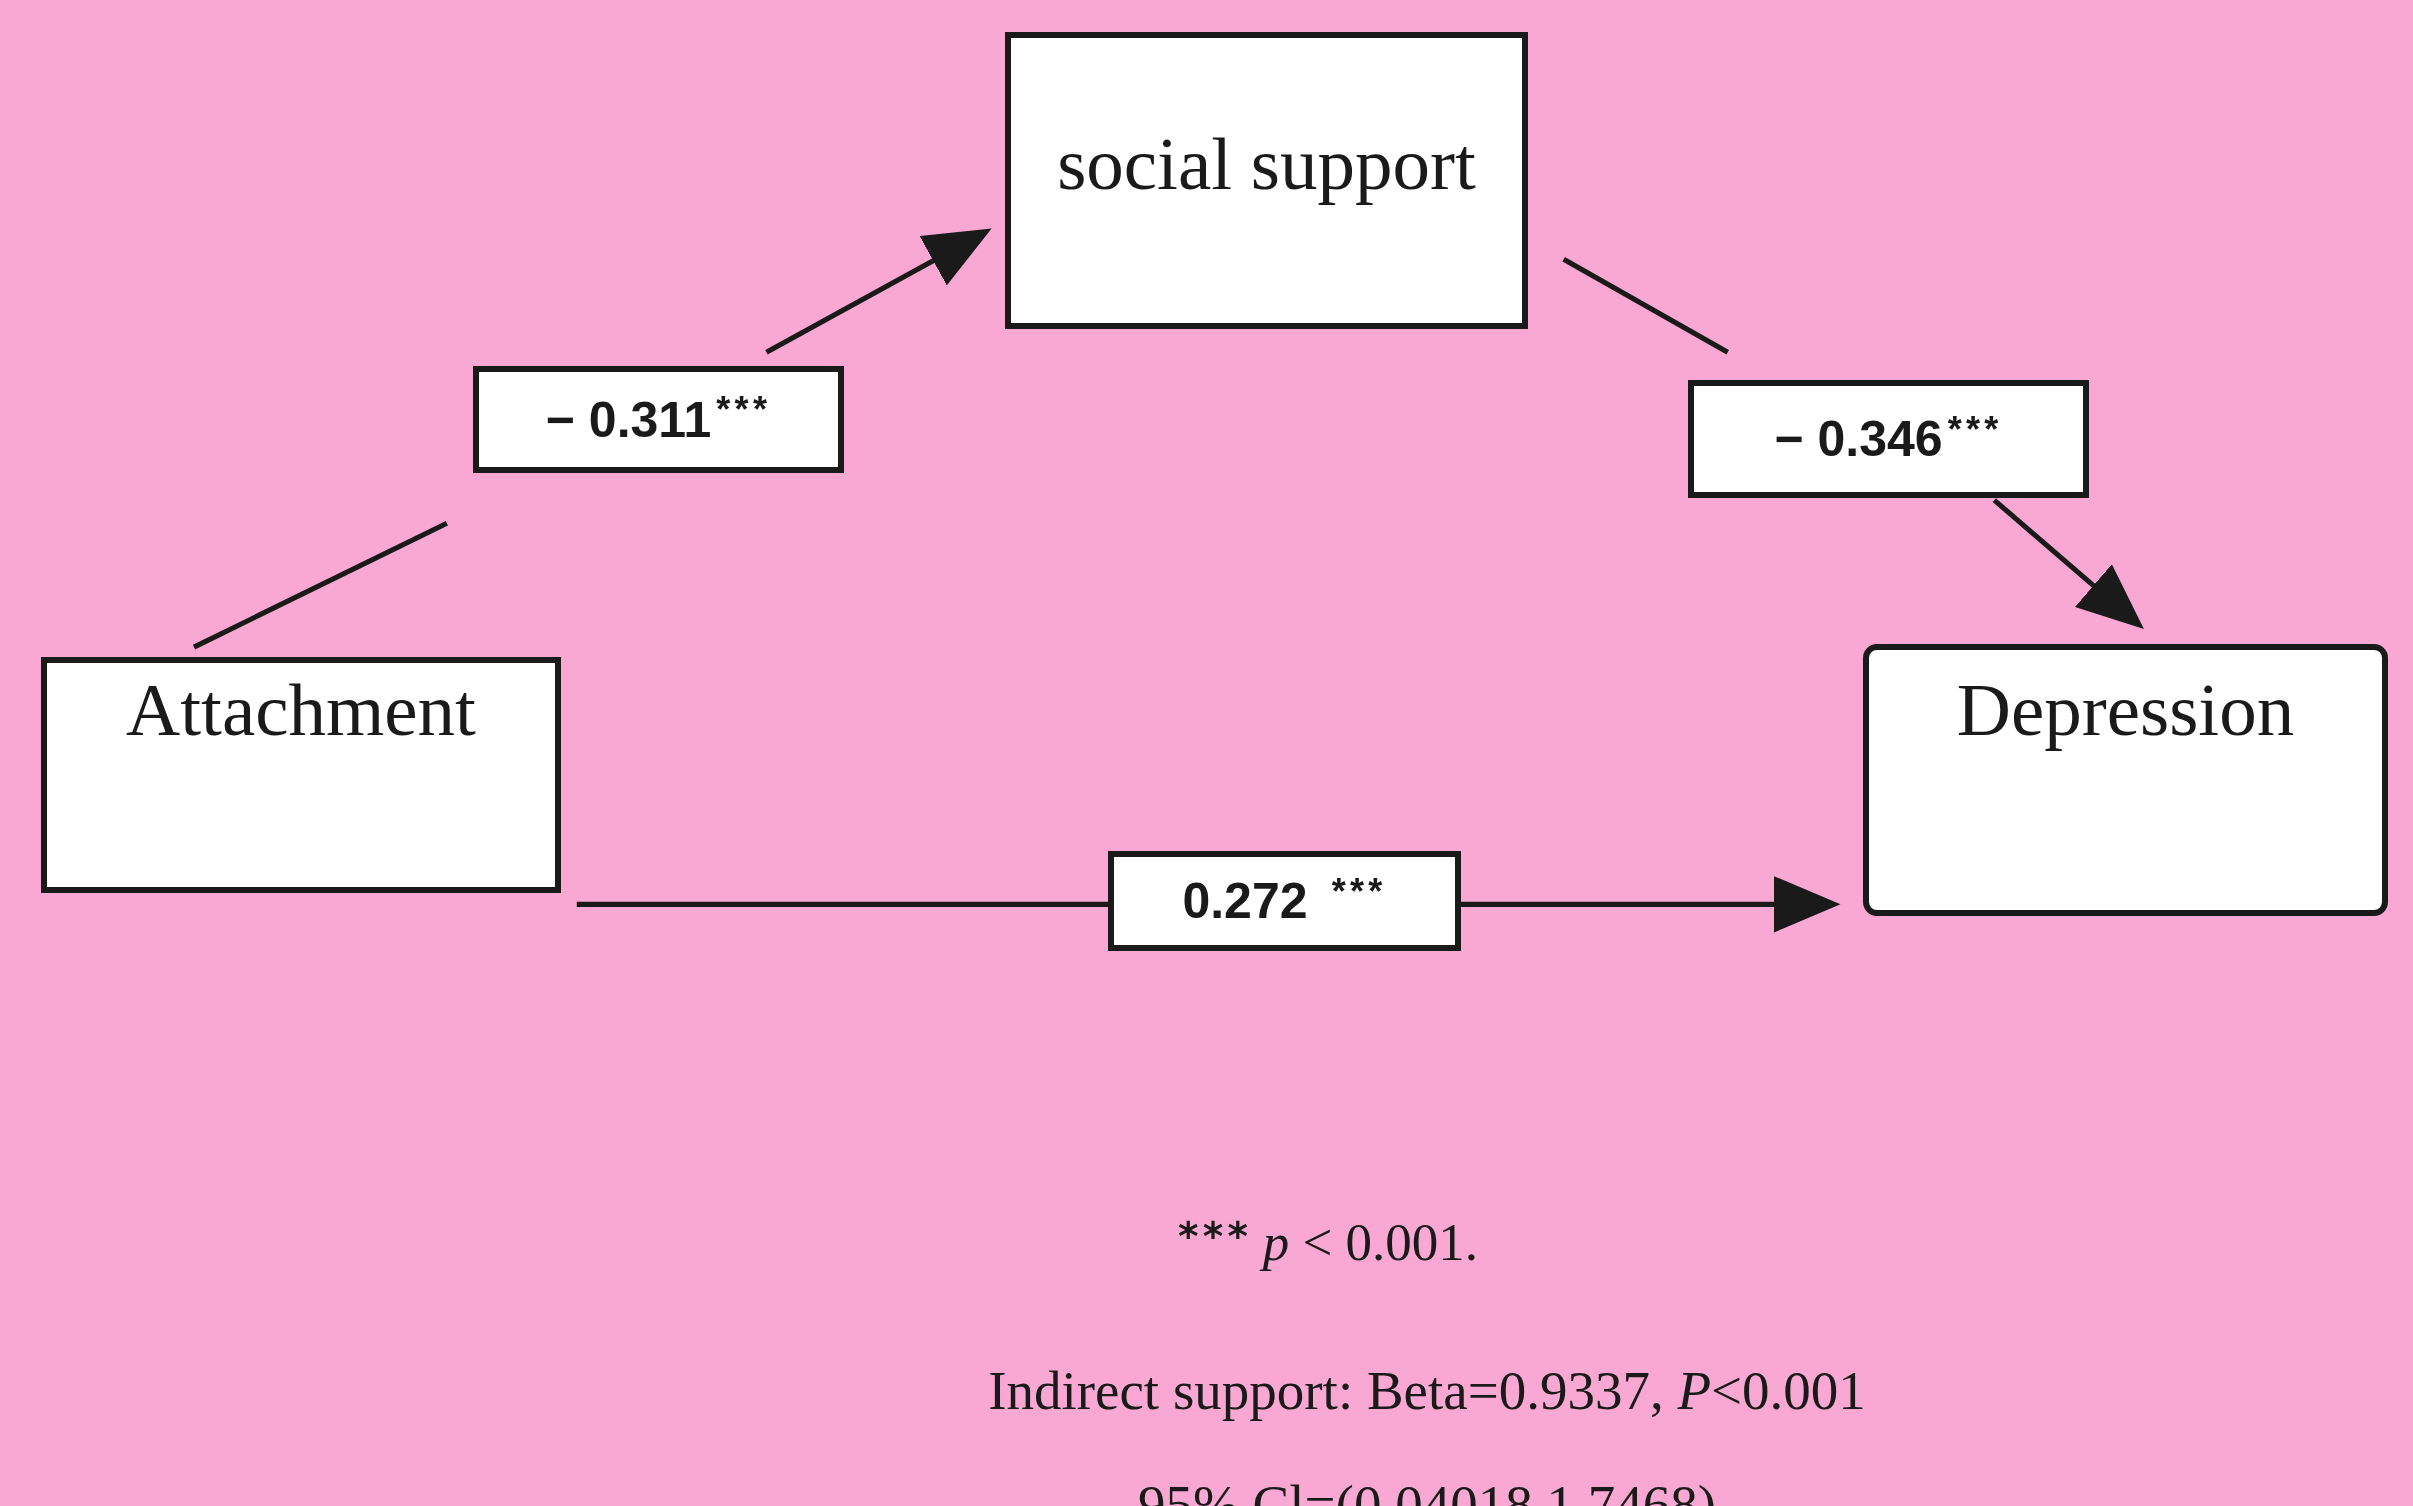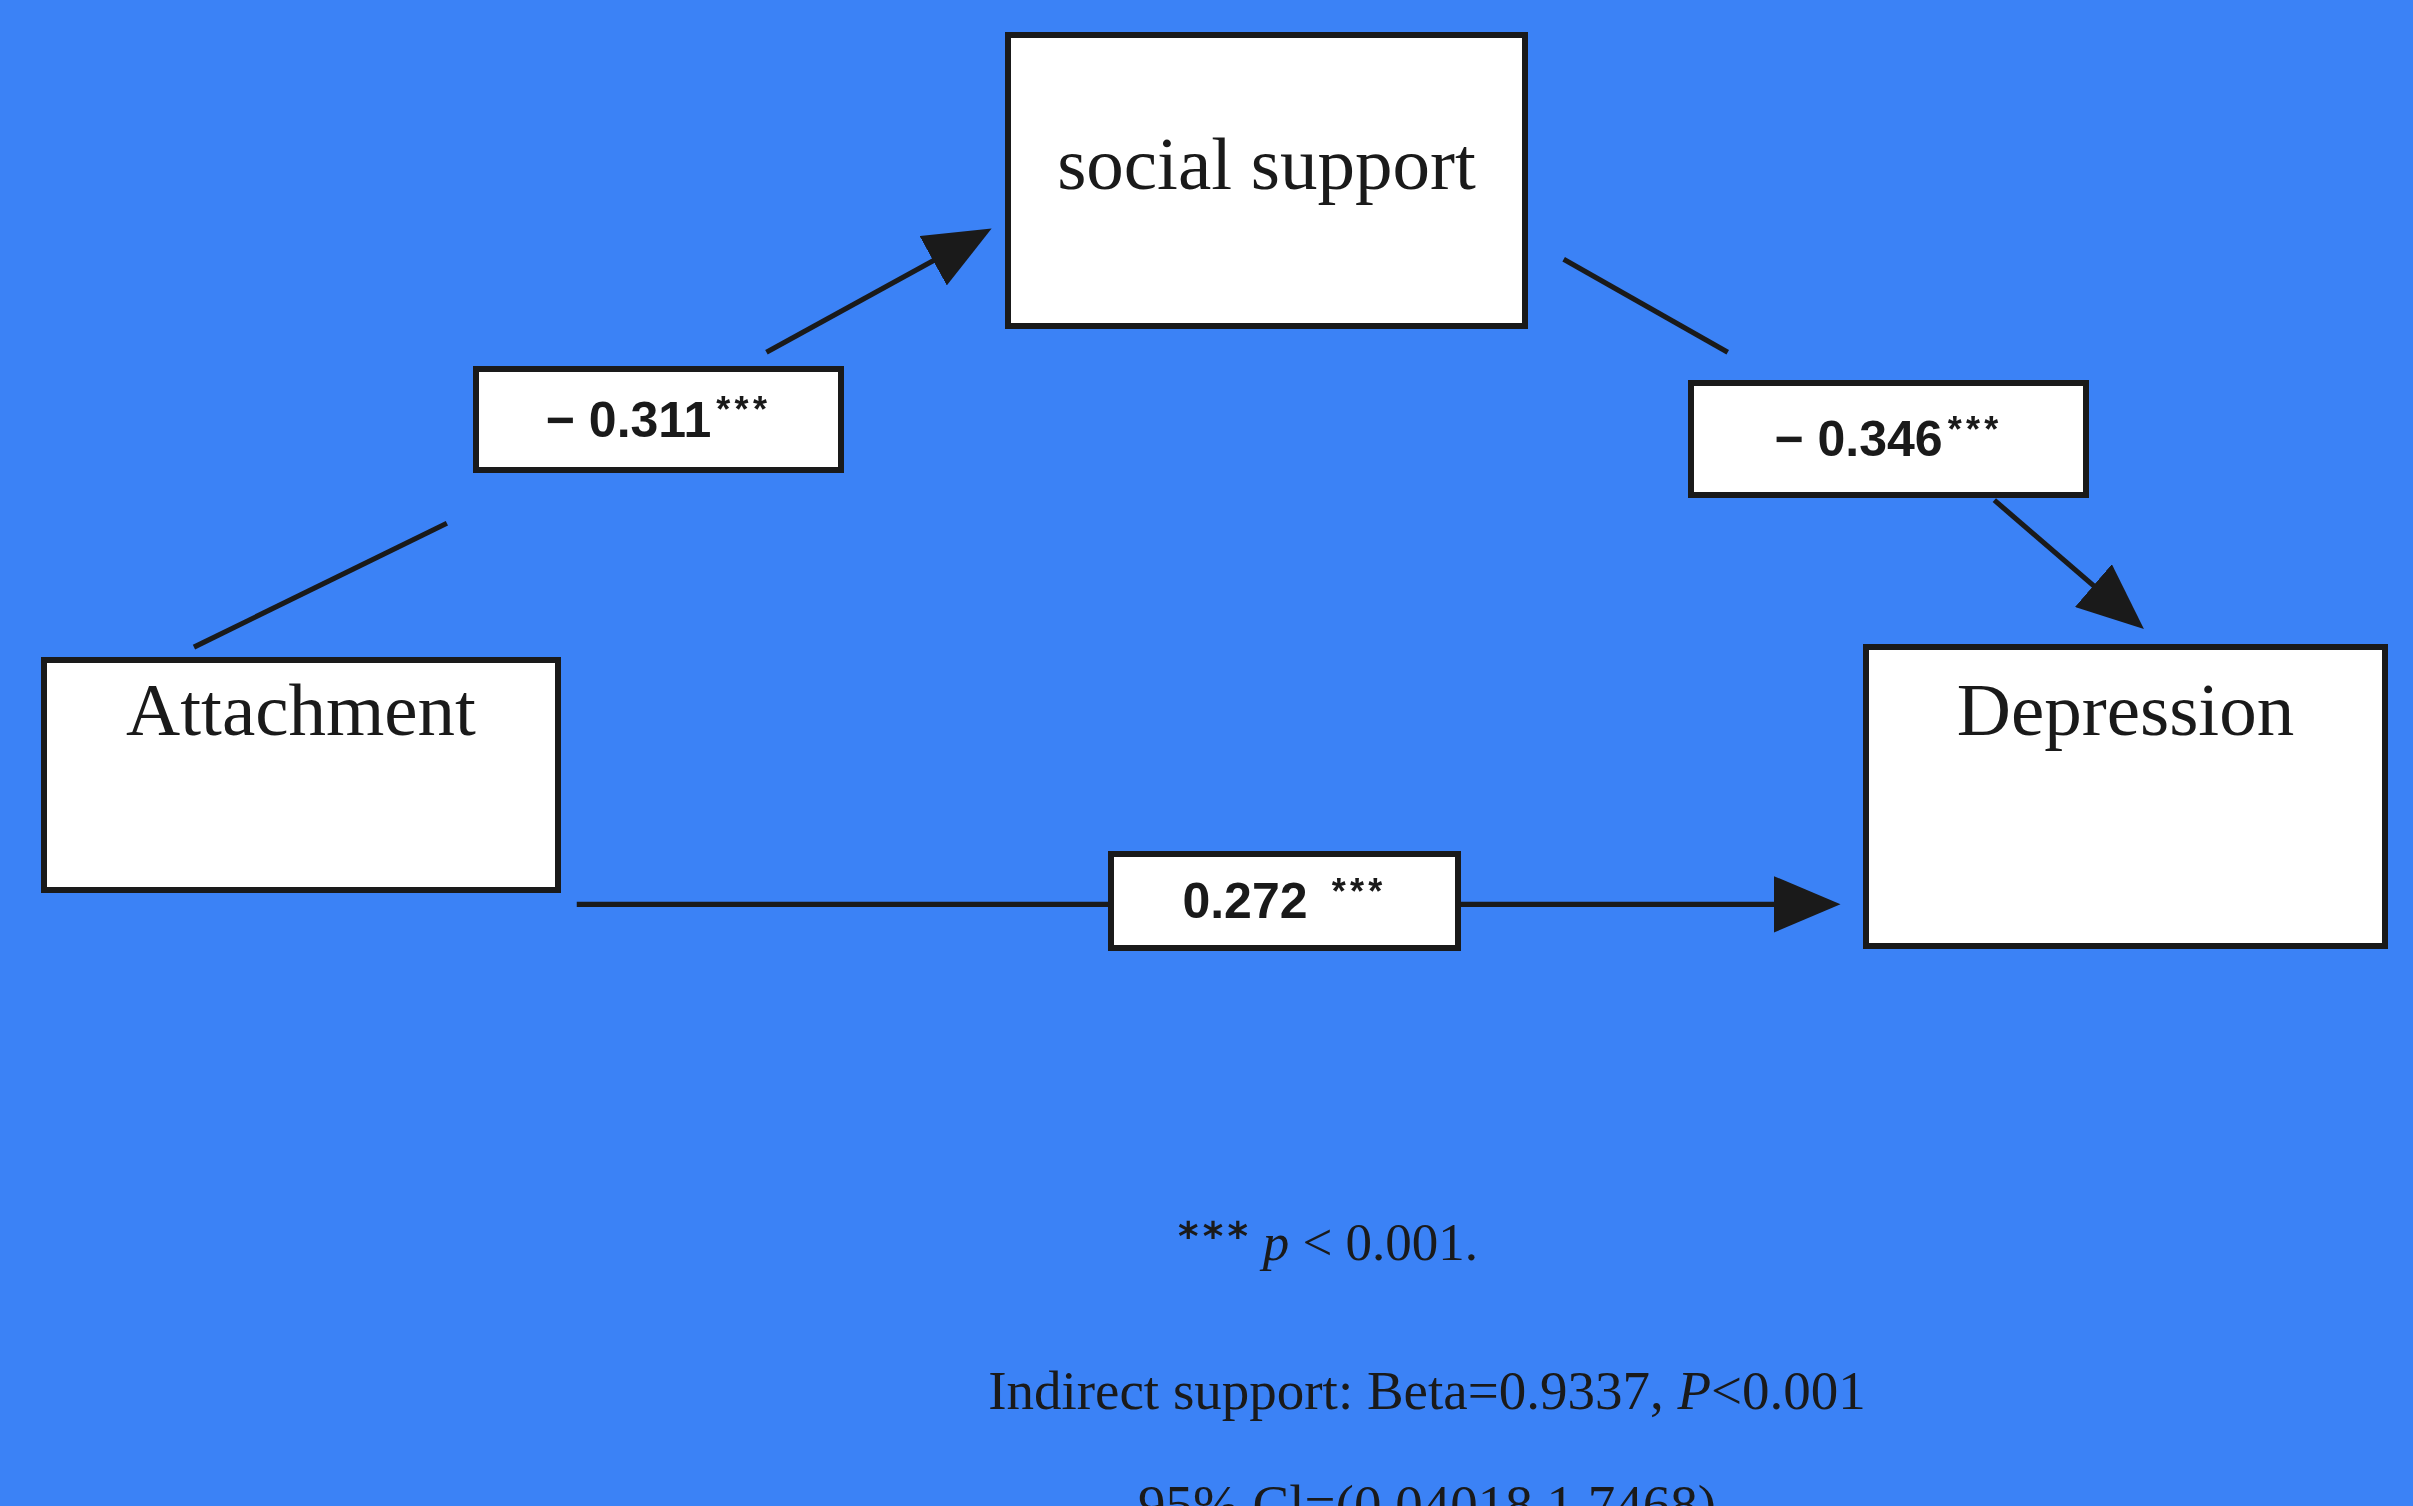--- a/index.html
+++ b/index.html
@@ -1,41 +1,41 @@
 <!DOCTYPE html>
 <html style="font-size:13.7px"><head>
 <meta charset="utf-8">
 <style>
   html, body { margin: 0; padding: 0; background: #ffffff; }
   #canvas {
     position: relative;
     width: 2413px;
     height: 1507px;
-    background: #3b82f6;
+    background: #f9a8d4;
     font-family: "Liberation Serif", "DejaVu Serif", serif;
     color: #1a1a1a;
     overflow: hidden;
   }
   #arrow-layer {
     position: absolute;
     left: 0; top: 0;
     width: 2413px; height: 1507px;
   }
   .node {
     position: absolute;
     box-sizing: border-box;
     border: 6px solid #1a1a1a;
     background: #ffffff;
     text-align: center;
     font-size: 75px;
     line-height: 1.2;
   }
   #node-mediator  { left: 1005px; top: 32px;  width: 523px; height: 297px; padding-top: 81px; }
   #node-predictor { left: 41px;   top: 657px; width: 520px; height: 236px; padding-top: 1.7px; }
-  #node-outcome   { left: 1863px; top: 644px; width: 525px; height: 305px; padding-top: 14.5px; }
+  #node-outcome   { left: 1863px; top: 644px; width: 525px; height: 272px; padding-top: 14.5px; border-radius: 14px; }
   .coef {
     position: absolute;
     box-sizing: border-box;
     border: 6px solid #1a1a1a;
     background: #ffffff;
     display: flex;
     align-items: center;
     justify-content: center;
     font-family: Liberation Sans, sans-serif;
     font-weight: bold;

